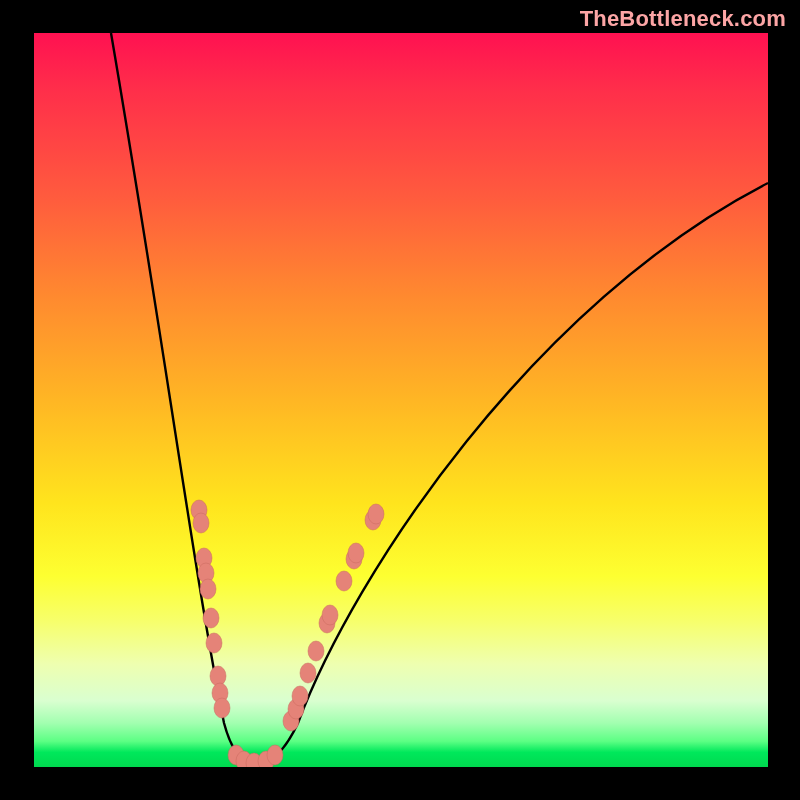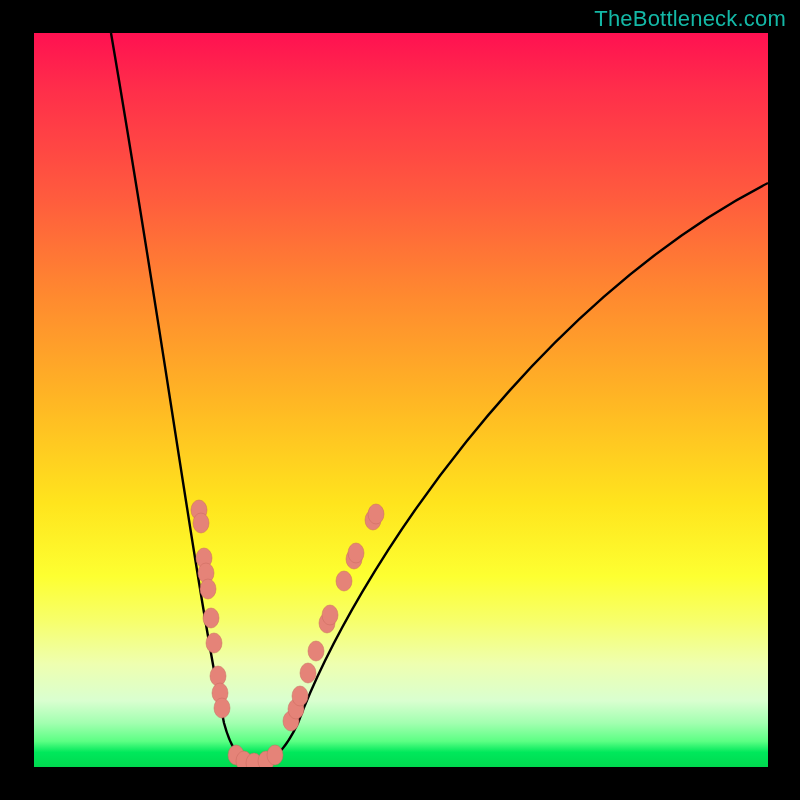--- a/index.html
+++ b/index.html
@@ -40,23 +40,23 @@
       #a2ffb0 94%,
       #5cff84 96.5%,
       #00e85b 98%,
       #00d94f 100%
     );
   }
   .watermark {
     position: absolute;
     top: 6px;
     right: 14px;
-    color: #14b8a6;
+    color: #fca5a5;
     font-size: 22px;
-    font-weight: 400;
+    font-weight: 700;
     letter-spacing: 0.2px;
     user-select: none;
   }
   svg.curve {
     position: absolute;
     left: 0;
     top: 0;
     width: 734px;
     height: 734px;
   }

